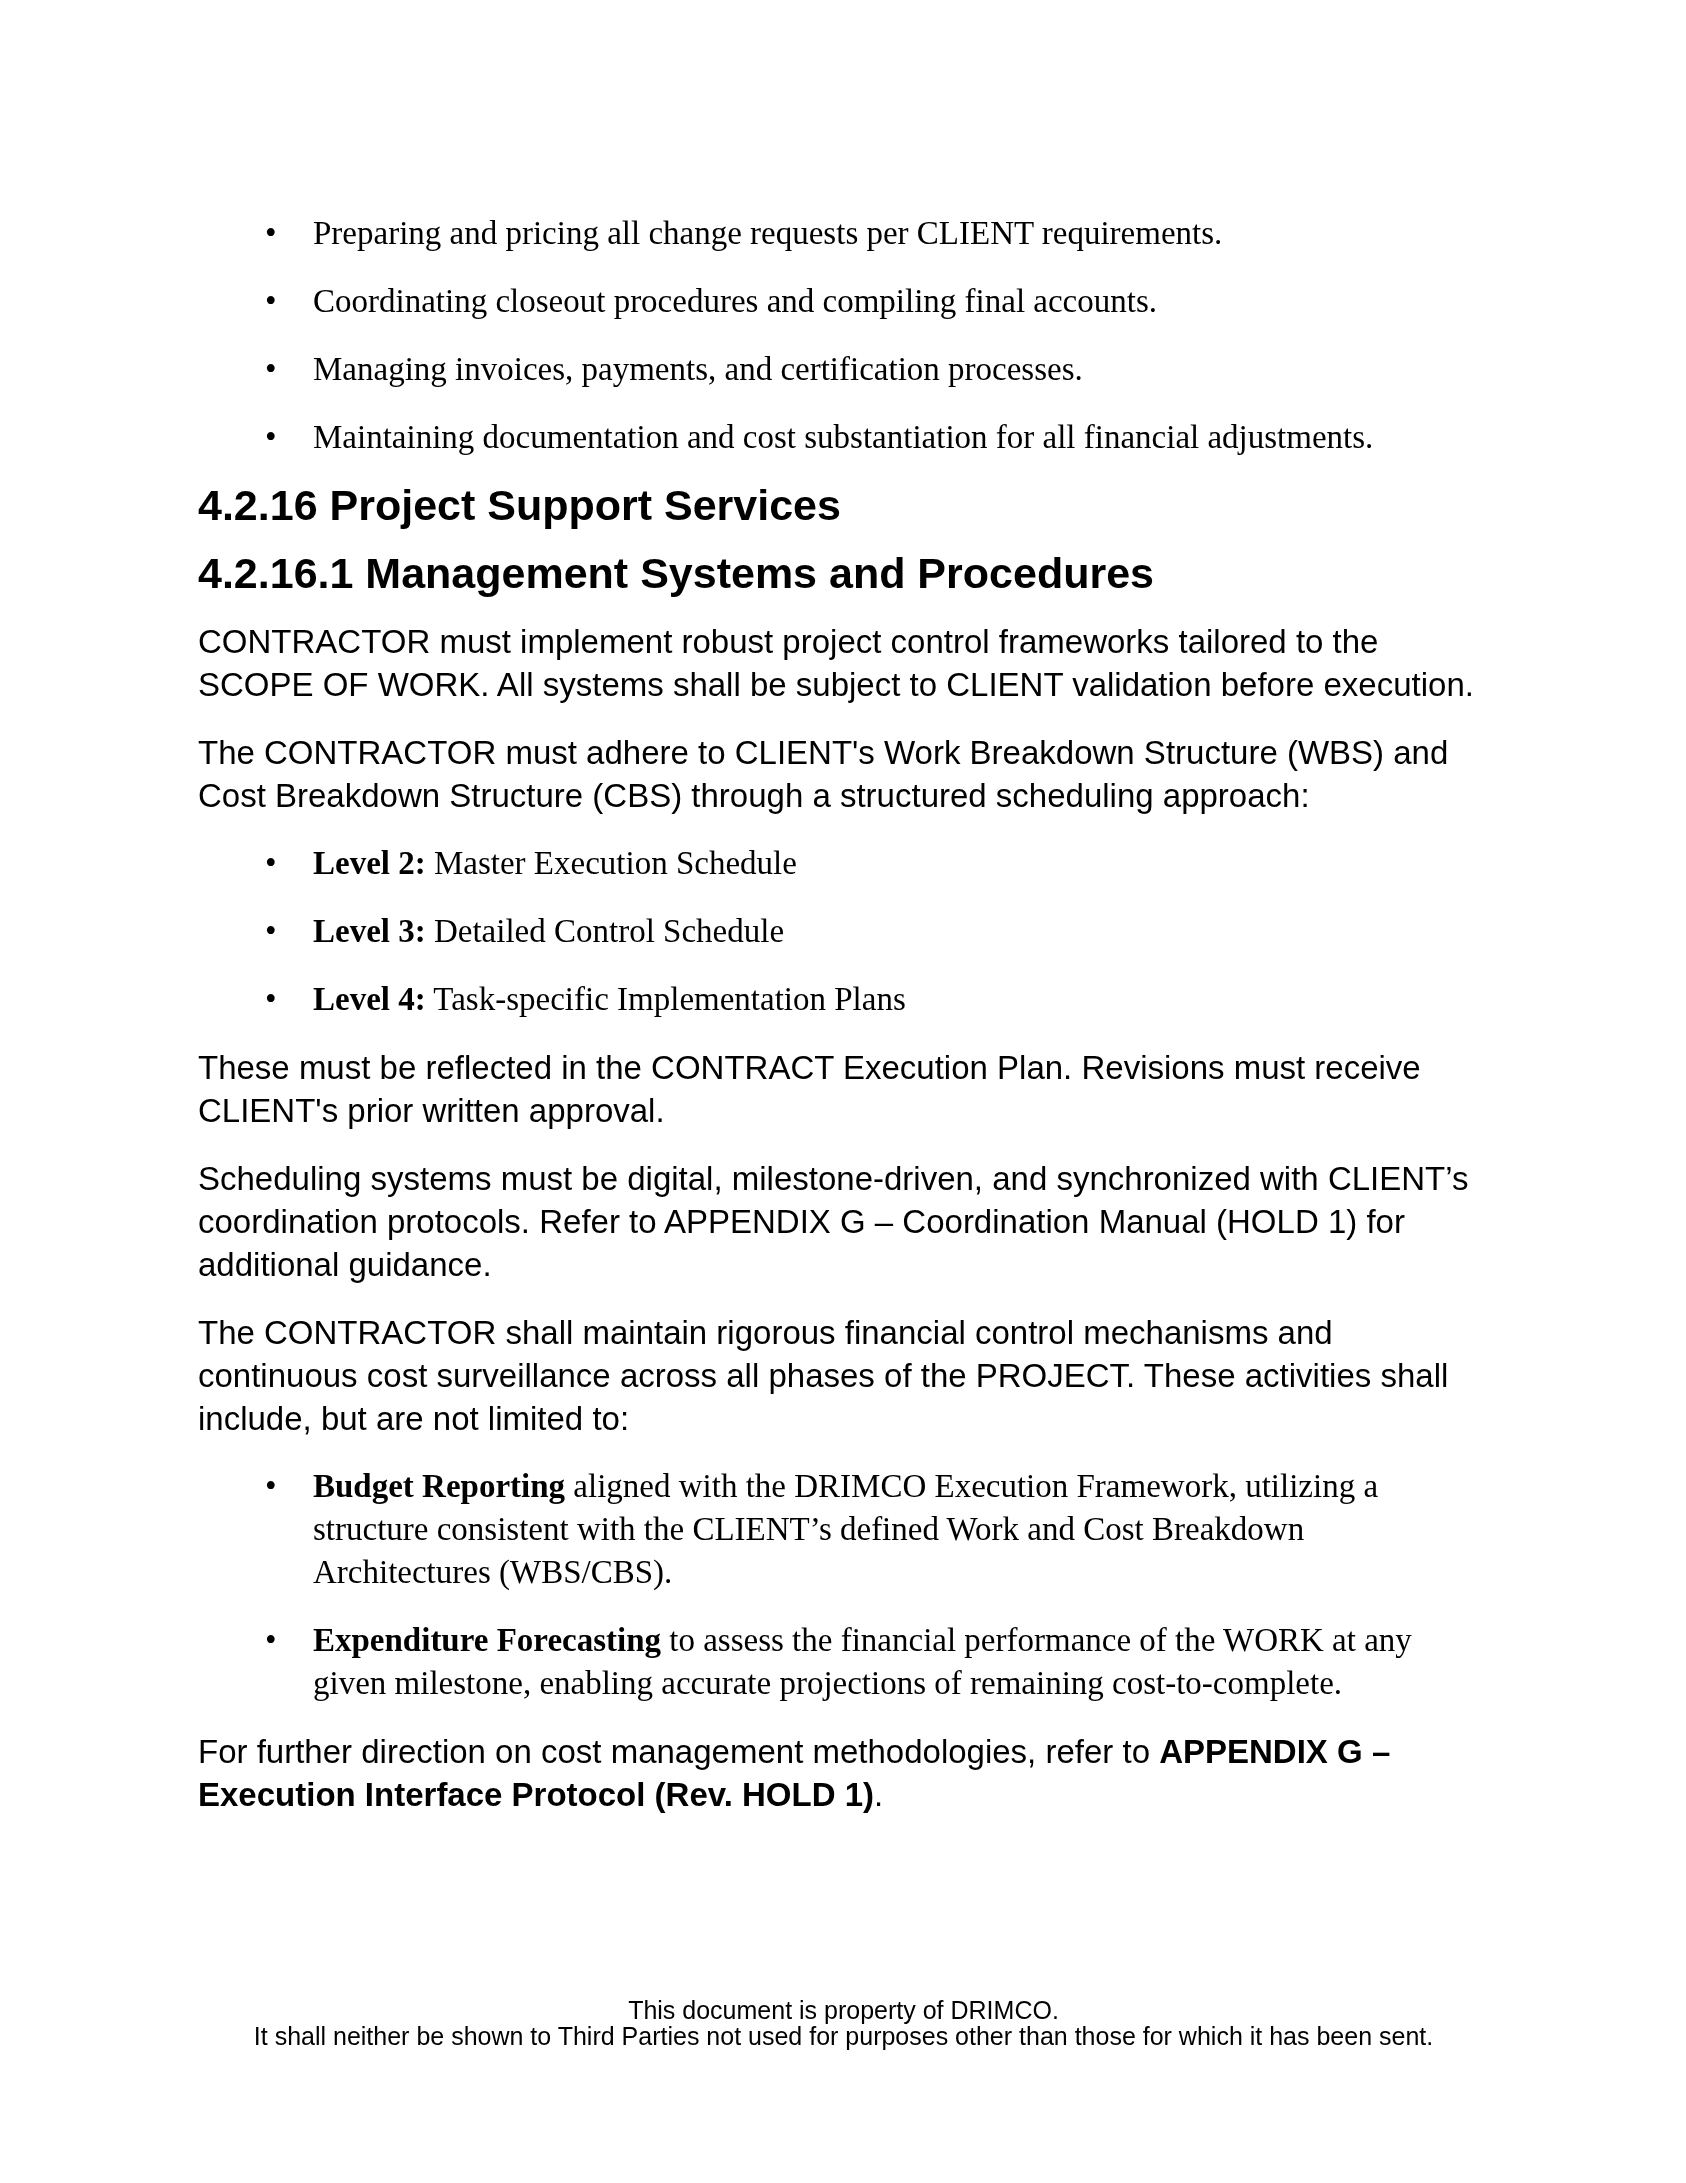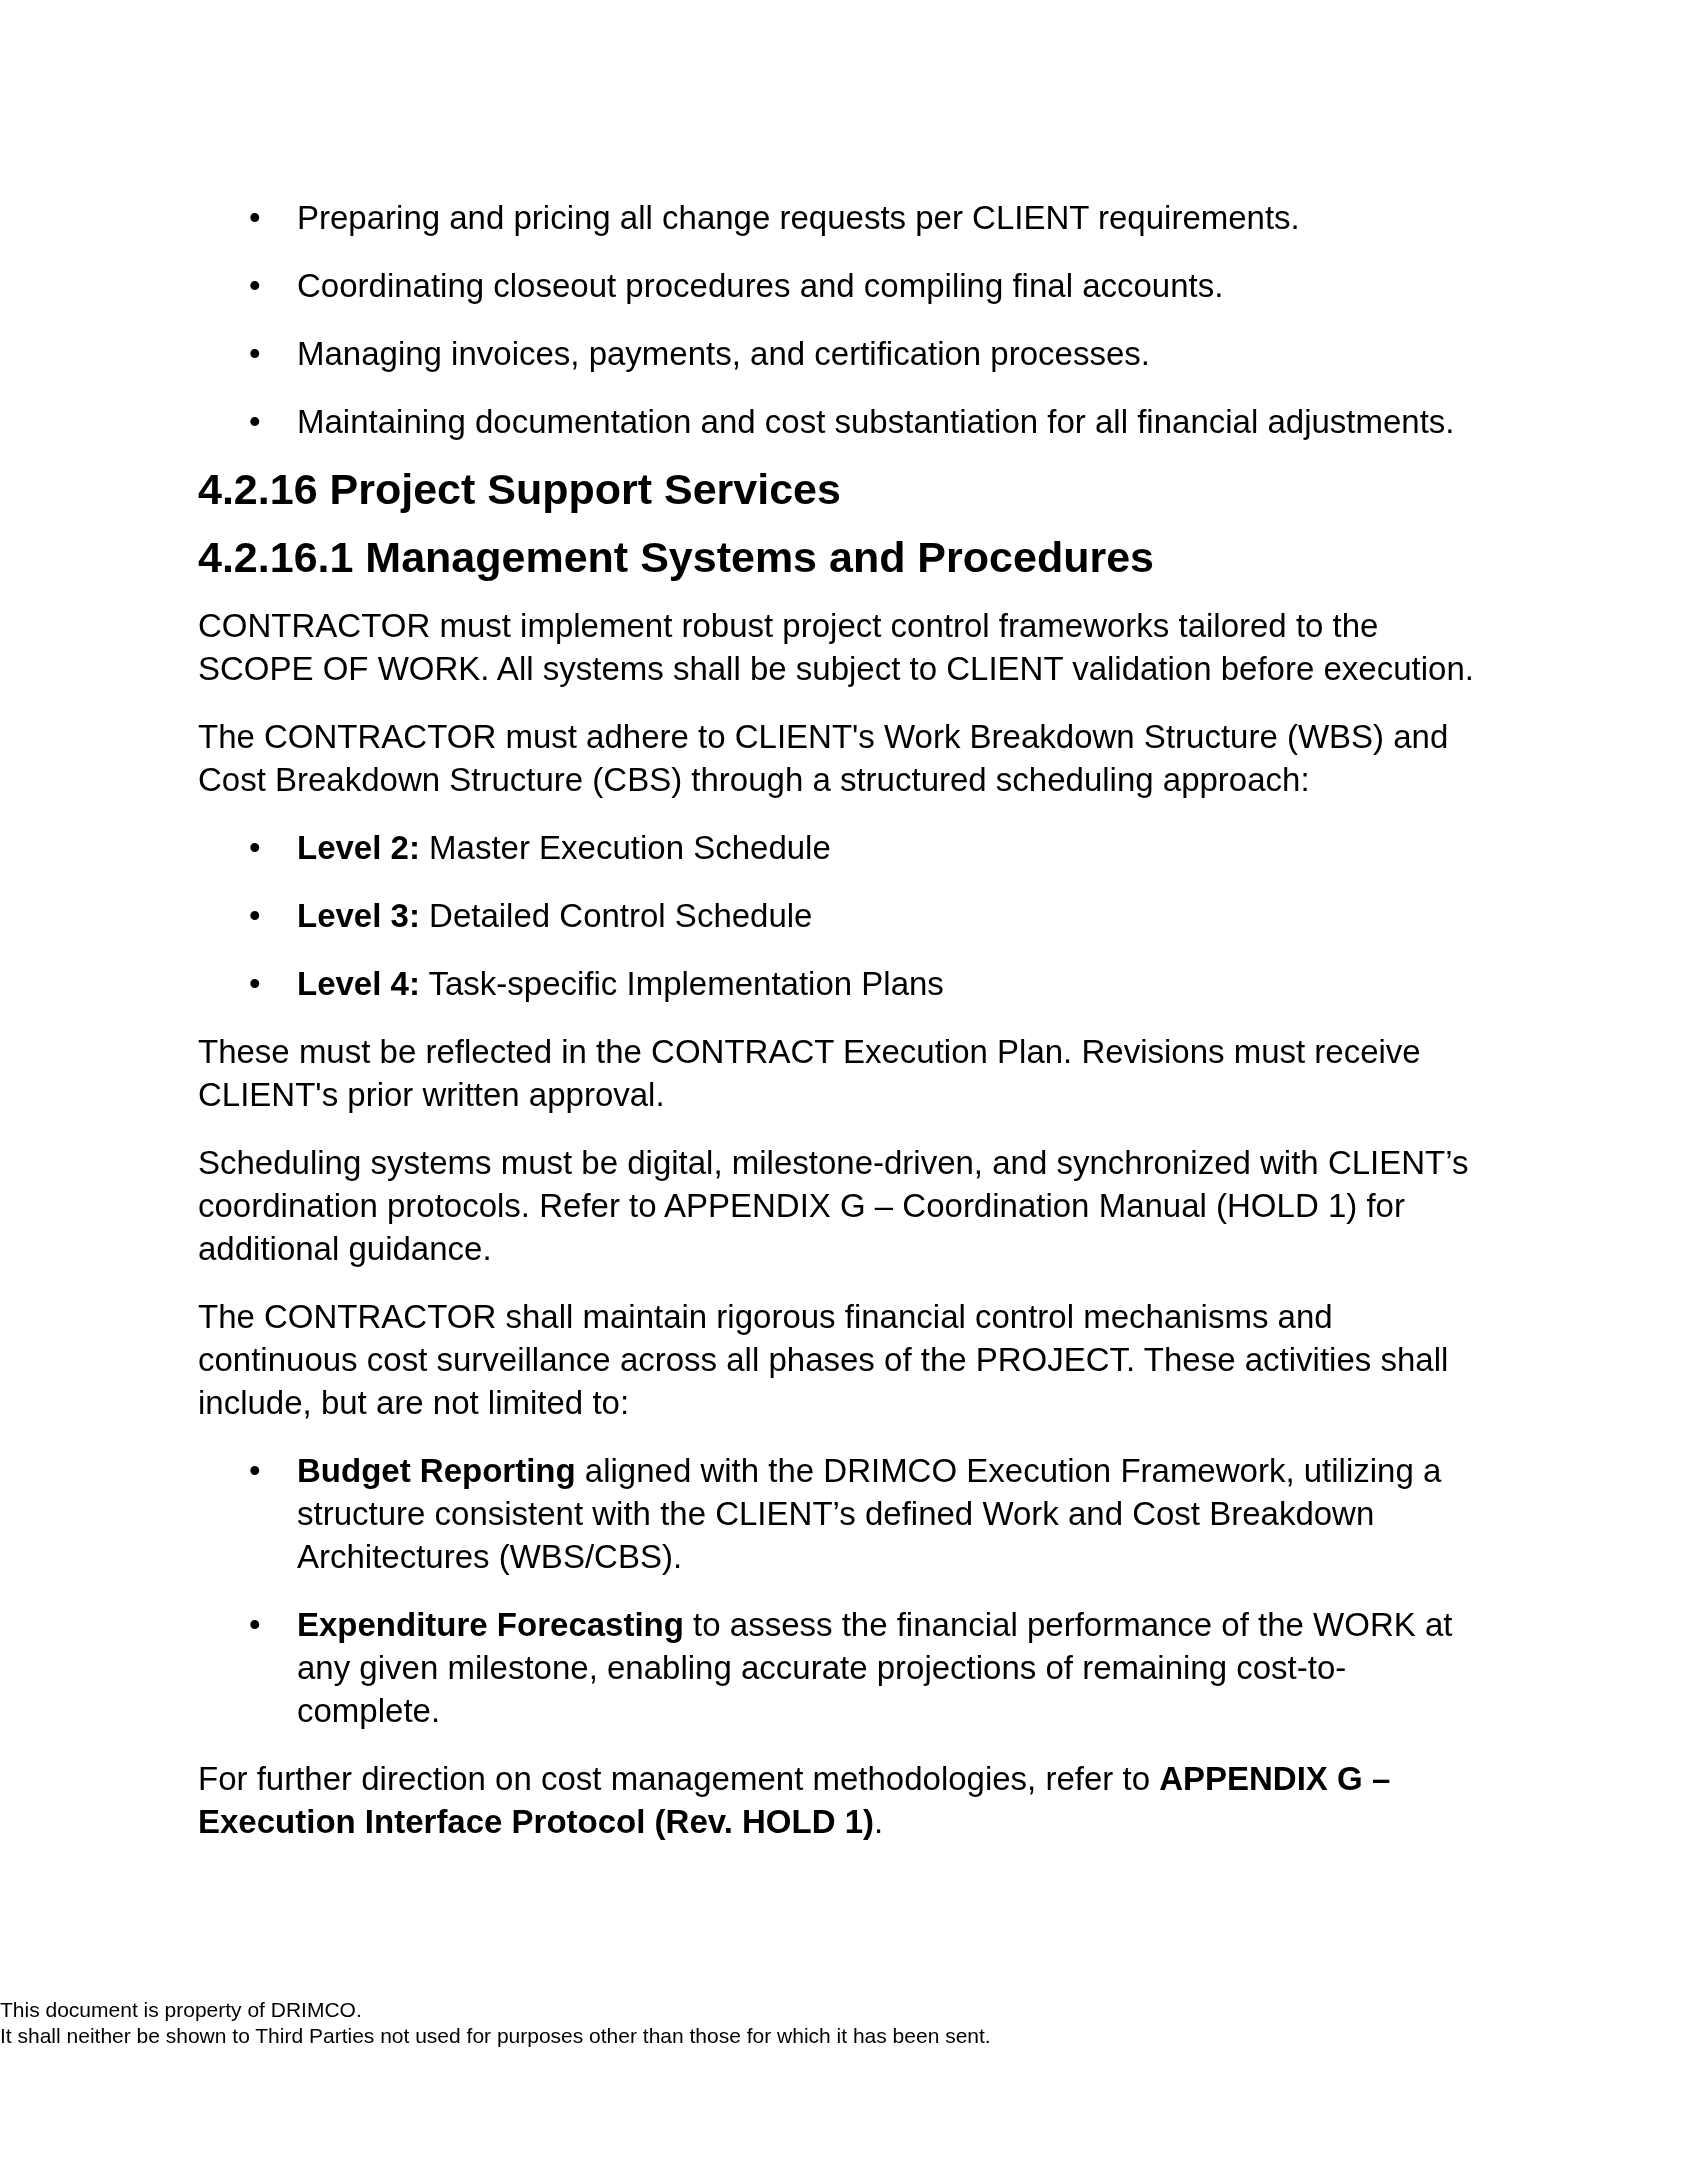--- a/index.html
+++ b/index.html
@@ -28,43 +28,45 @@
     margin: 0 0 25px 0;
   }
   .heading {
     margin: 0 0 25px 0;
     font-size: 43px;
     line-height: 43px;
     font-weight: bold;
   }
   ul.bullets {
     list-style: none;
-    margin: 0;
+    margin: 16px;
     padding: 0;
+    font-family: Liberation Serif, serif;
   }
   ul.bullets > li {
     position: relative;
     padding-left: 99px;
     margin: 0 0 25px 0;
   }
   ul.bullets > li::before {
     content: "\2022";
     position: absolute;
     left: 51px;
     top: 0;
   }
   .b {
     font-weight: bold;
   }
   .footer {
     position: absolute;
     left: 0;
     top: 1997px;
     width: 1687px;
-    font-size: 21px;
+    text-align: center;
+    font-size: 25px;
     line-height: 26px;
   }
 </style>
 </head>
 <body>
 
 <div class="page">
   <div class="content">
 
     <ul class="bullets">

